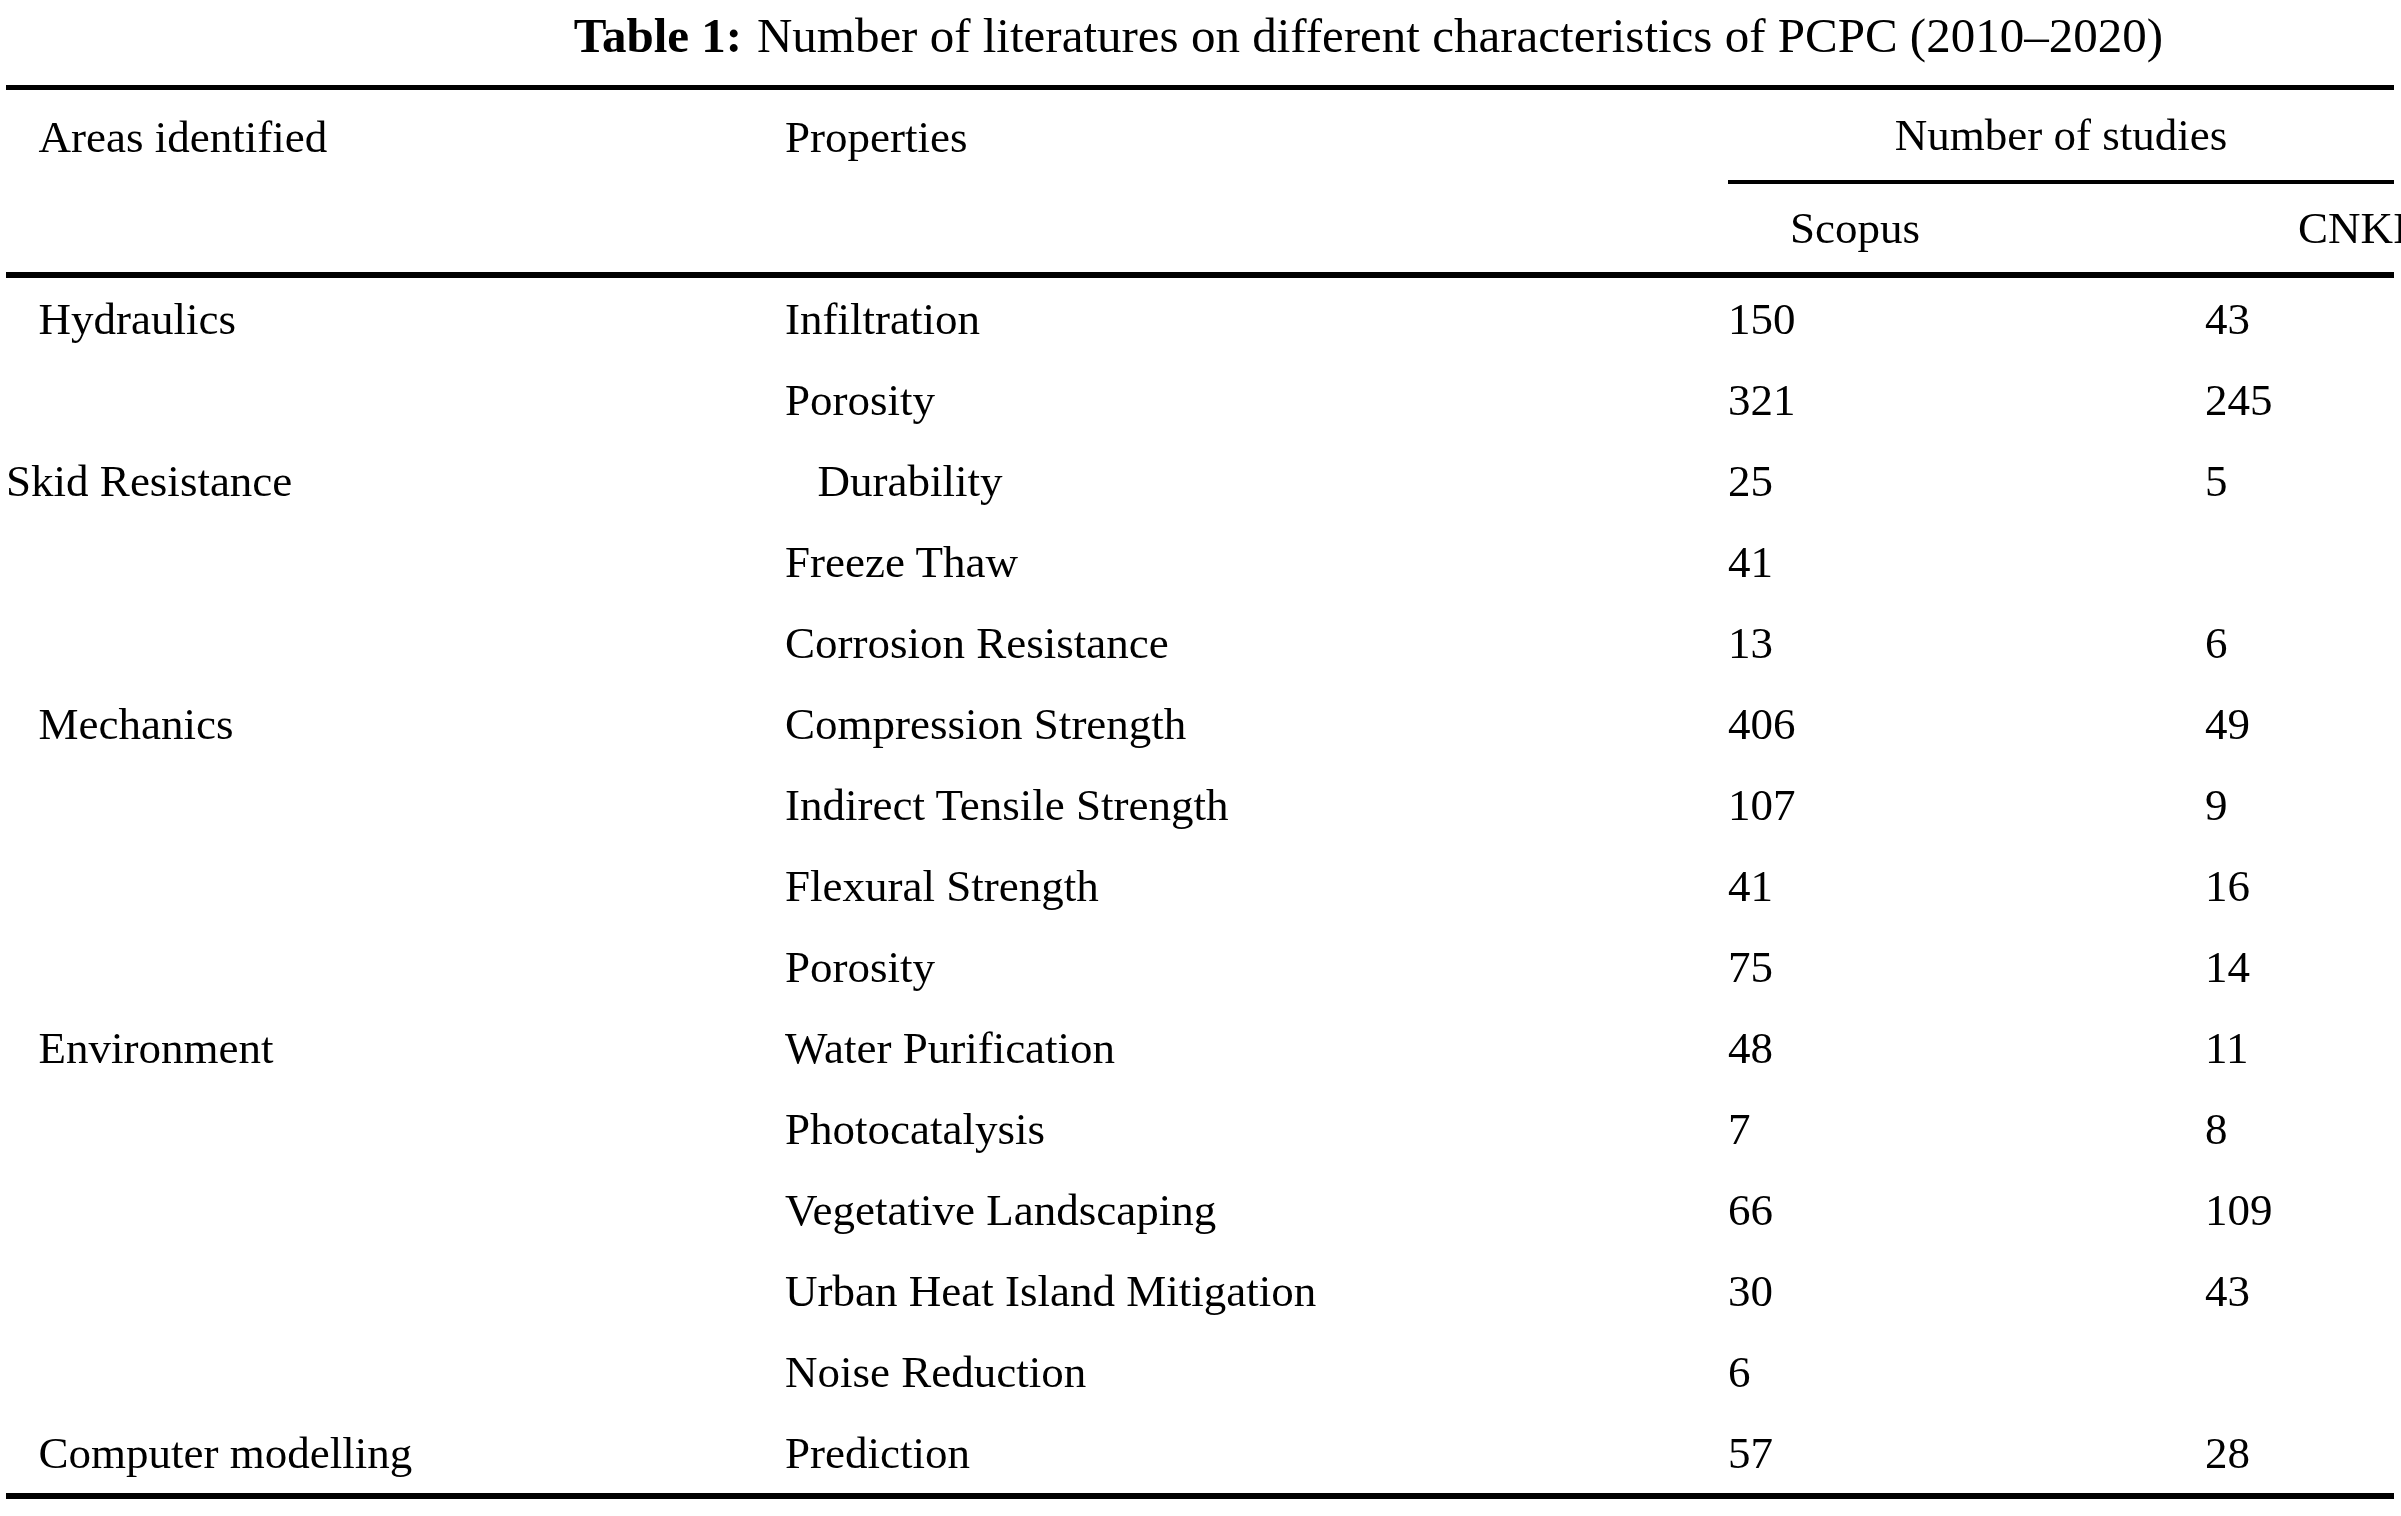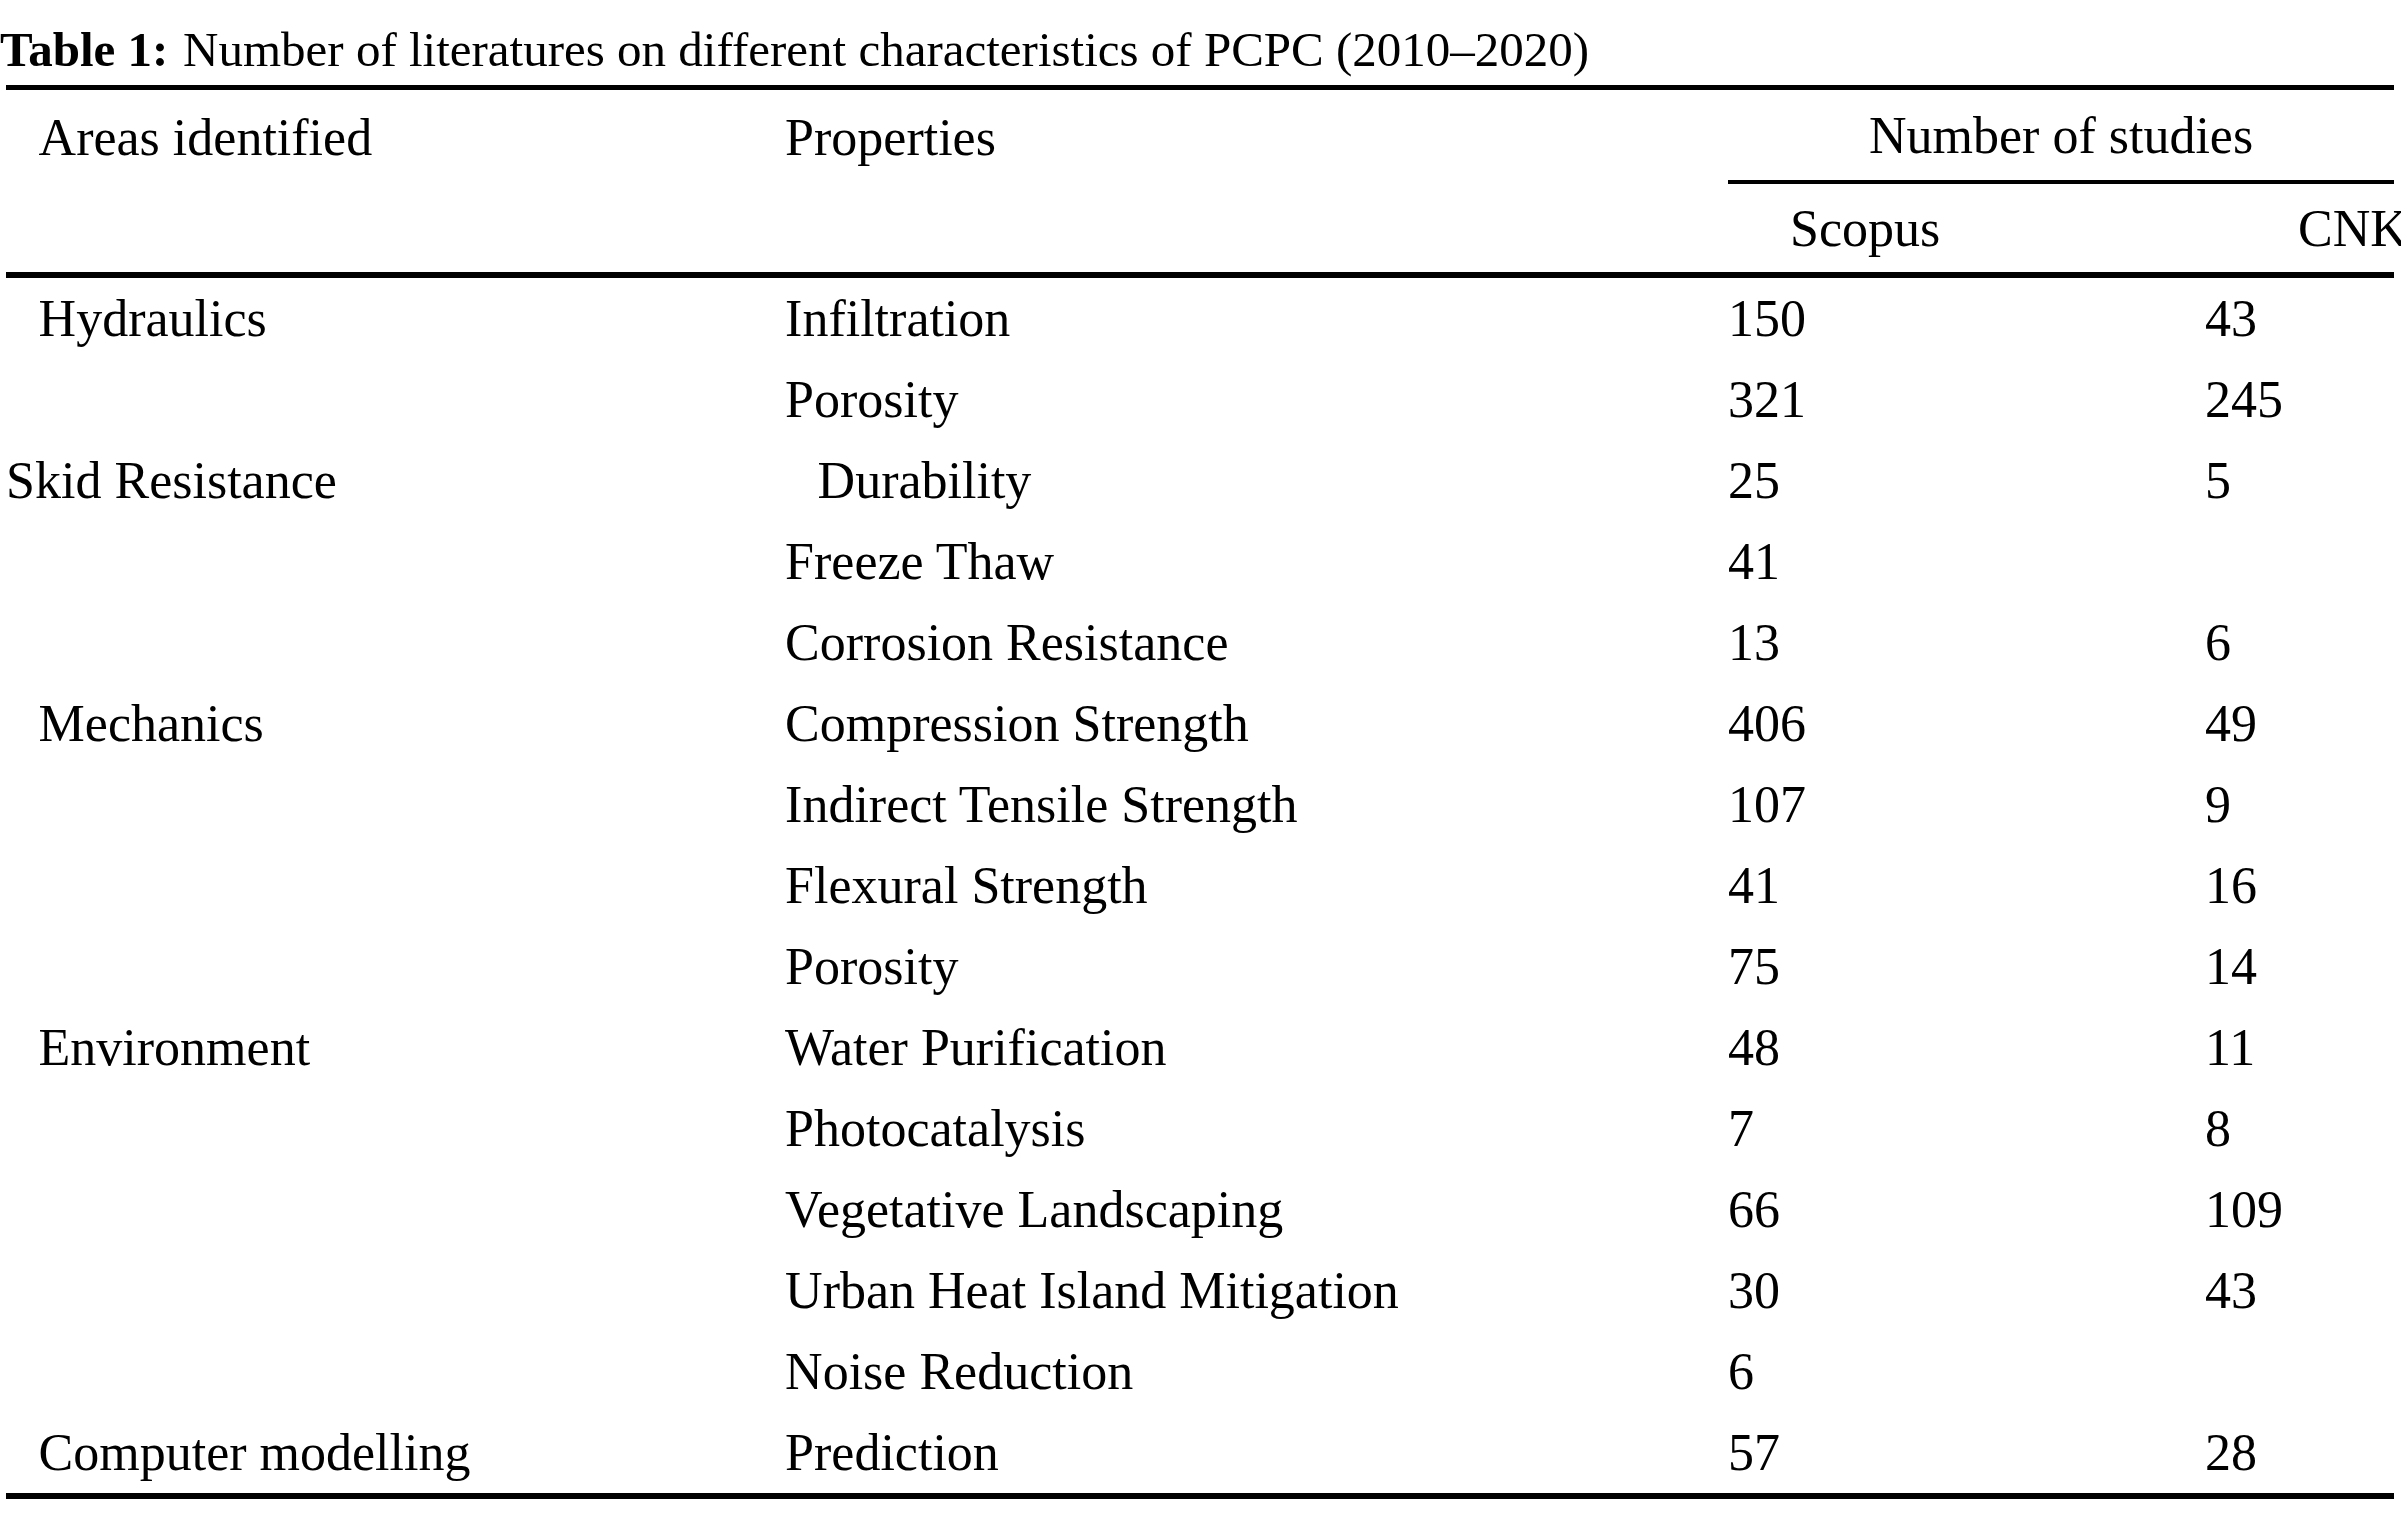--- a/index.html
+++ b/index.html
@@ -8,34 +8,34 @@
     background: #ffffff;
     color: #000000;
     font-family: "Liberation Serif", "DejaVu Serif", serif;
     position: relative;
     overflow: hidden;
   }
   .caption {
     position: absolute;
     top: 0; left: 0;
     width: 2163px; height: 85px;
-    text-align: left;
+    text-align: right;
     font-size: 49px;
     line-height: 64px;
-    padding-top: 18px;
+    padding-top: 4px;
     white-space: nowrap;
   }
   .caption-label { font-weight: bold; margin-right: 14.7px; }
   .datatable {
     position: absolute;
     top: 85px; left: 6.1px;
     width: 2388px;
     border-top: 5.5px solid #000;
     border-bottom: 6.1px solid #000;
-    font-size: 52px;
+    font-size: 45px;
   }
   .thead-a {
     display: grid;
     grid-template-columns: 779px 943px 666px;
     height: 94px;
   }
   .thead-b {
     display: grid;
     grid-template-columns: 779px 943px 477px 190px;
     height: 94px;

